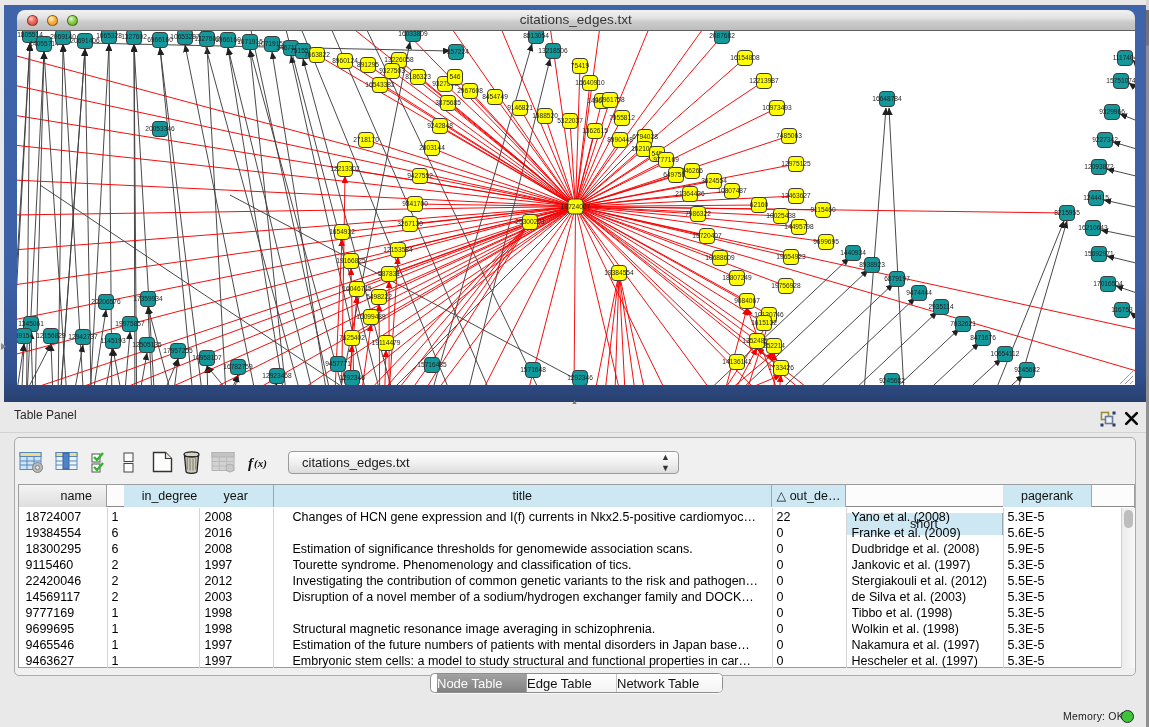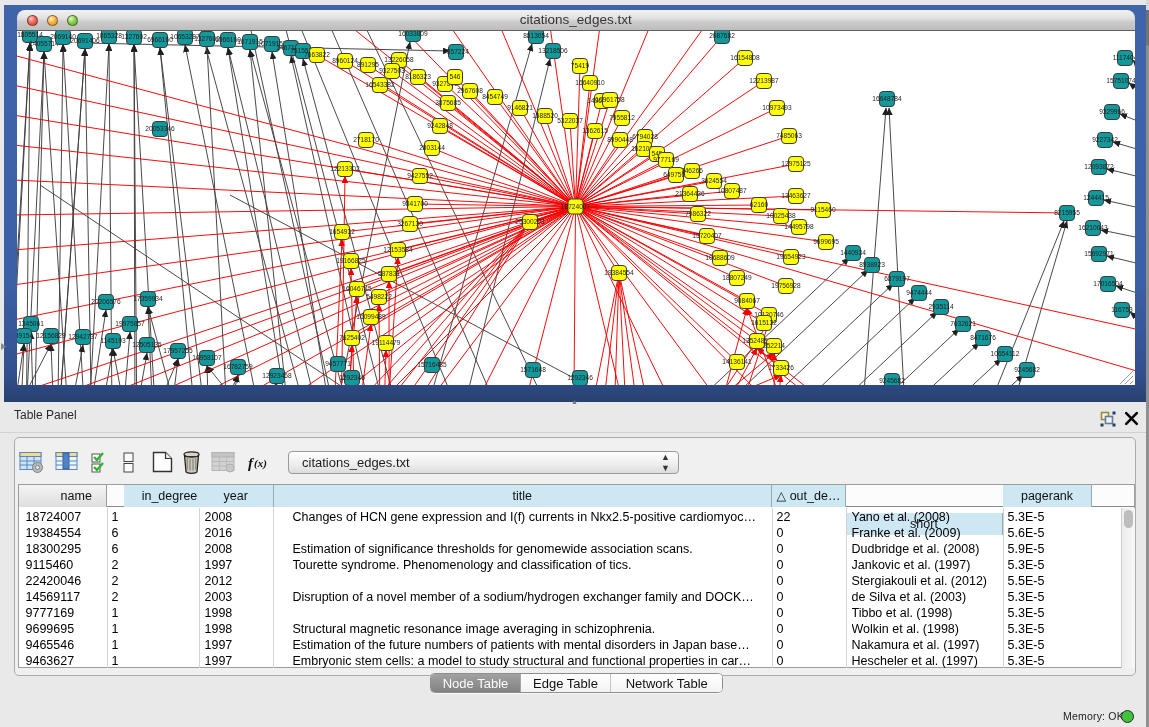--- a/index.html
+++ b/index.html
@@ -57,21 +57,21 @@
 .c4 { left:758px; width:68px; }
 .c5 { left:833px; width:152px; }
 .c6 { left:989px; width:84px; }
 .vln { position:absolute; top:23px; width:1px; height:160px; background:#d4d4d4; }
 #vsb { left:1102px; top:23px; width:14px; height:160px; background:linear-gradient(90deg,#ececec,#f8f8f8); border-left:1px solid #d0d0d0;}
 #vsb .thumb { position:absolute; left:2px; top:2px; width:9px; height:18px; border-radius:5px; background:#bdbdbd; }
 
 
 #tabs { left:430px; top:673px; width:292.5px; height:20px; opacity:0.999; border:1px solid #8e8e8e; border-radius:4.5px;
   background:#fff; overflow:hidden; box-shadow:0 1px 0 rgba(255,255,255,0.7);}
-.seg { position:absolute; top:0; height:20px; font-size:13px; text-align:center; line-height:19px; color:#111; }
+.seg { position:absolute; top:0; height:20px; font-size:13px; text-align:left; line-height:19px; color:#111;margin-left:6px; }
 #seg0 { left:0; width:89px; background:linear-gradient(180deg,#a2a2a2,#7e7e7e); color:#fcfcfc; }
 #seg1 { left:89px; width:90px; border-left:1px solid #a5a5a5; background:linear-gradient(180deg,#ffffff,#f2f2f2);}
 #seg2 { left:179px; width:112.5px; border-left:1px solid #c4c4c4; background:linear-gradient(180deg,#ffffff,#f2f2f2);}
 
 #mem { left:1063px; top:710px; opacity:0.999; font-size:10.5px; color:#222; letter-spacing:0.2px; }
 #dot { left:1121px; top:710px; width:13px; height:13px; border-radius:50%; background:#3ec43a; border:1.5px solid #2a2a2a; }
 #grow { left:571px; top:398px; font-size:7px; color:#777; }
 </style></head>
 <body>
 <div id="root">
@@ -705,20 +705,21 @@
               <div class="c2">1997</div>
               <div class="c3">Tourette syndrome. Phenomenology and classification of tics.</div>
               <div class="c4">0</div>
               <div class="c5">Jankovic et al. (1997)</div>
               <div class="c6">5.3E-5</div>
             </div>
             <div class="tr">
               <div class="c0">22420046</div>
               <div class="c1">2</div>
               <div class="c2">2012</div>
+              <div class="c3">Investigating the contribution of common genetic variants to the risk and pathogen…</div>
               <div class="c4">0</div>
               <div class="c5">Stergiakouli et al. (2012)</div>
               <div class="c6">5.5E-5</div>
             </div>
             <div class="tr">
               <div class="c0">14569117</div>
               <div class="c1">2</div>
               <div class="c2">2003</div>
               <div class="c3">Disruption of a novel member of a sodium/hydrogen exchanger family and DOCK…</div>
               <div class="c4">0</div>

